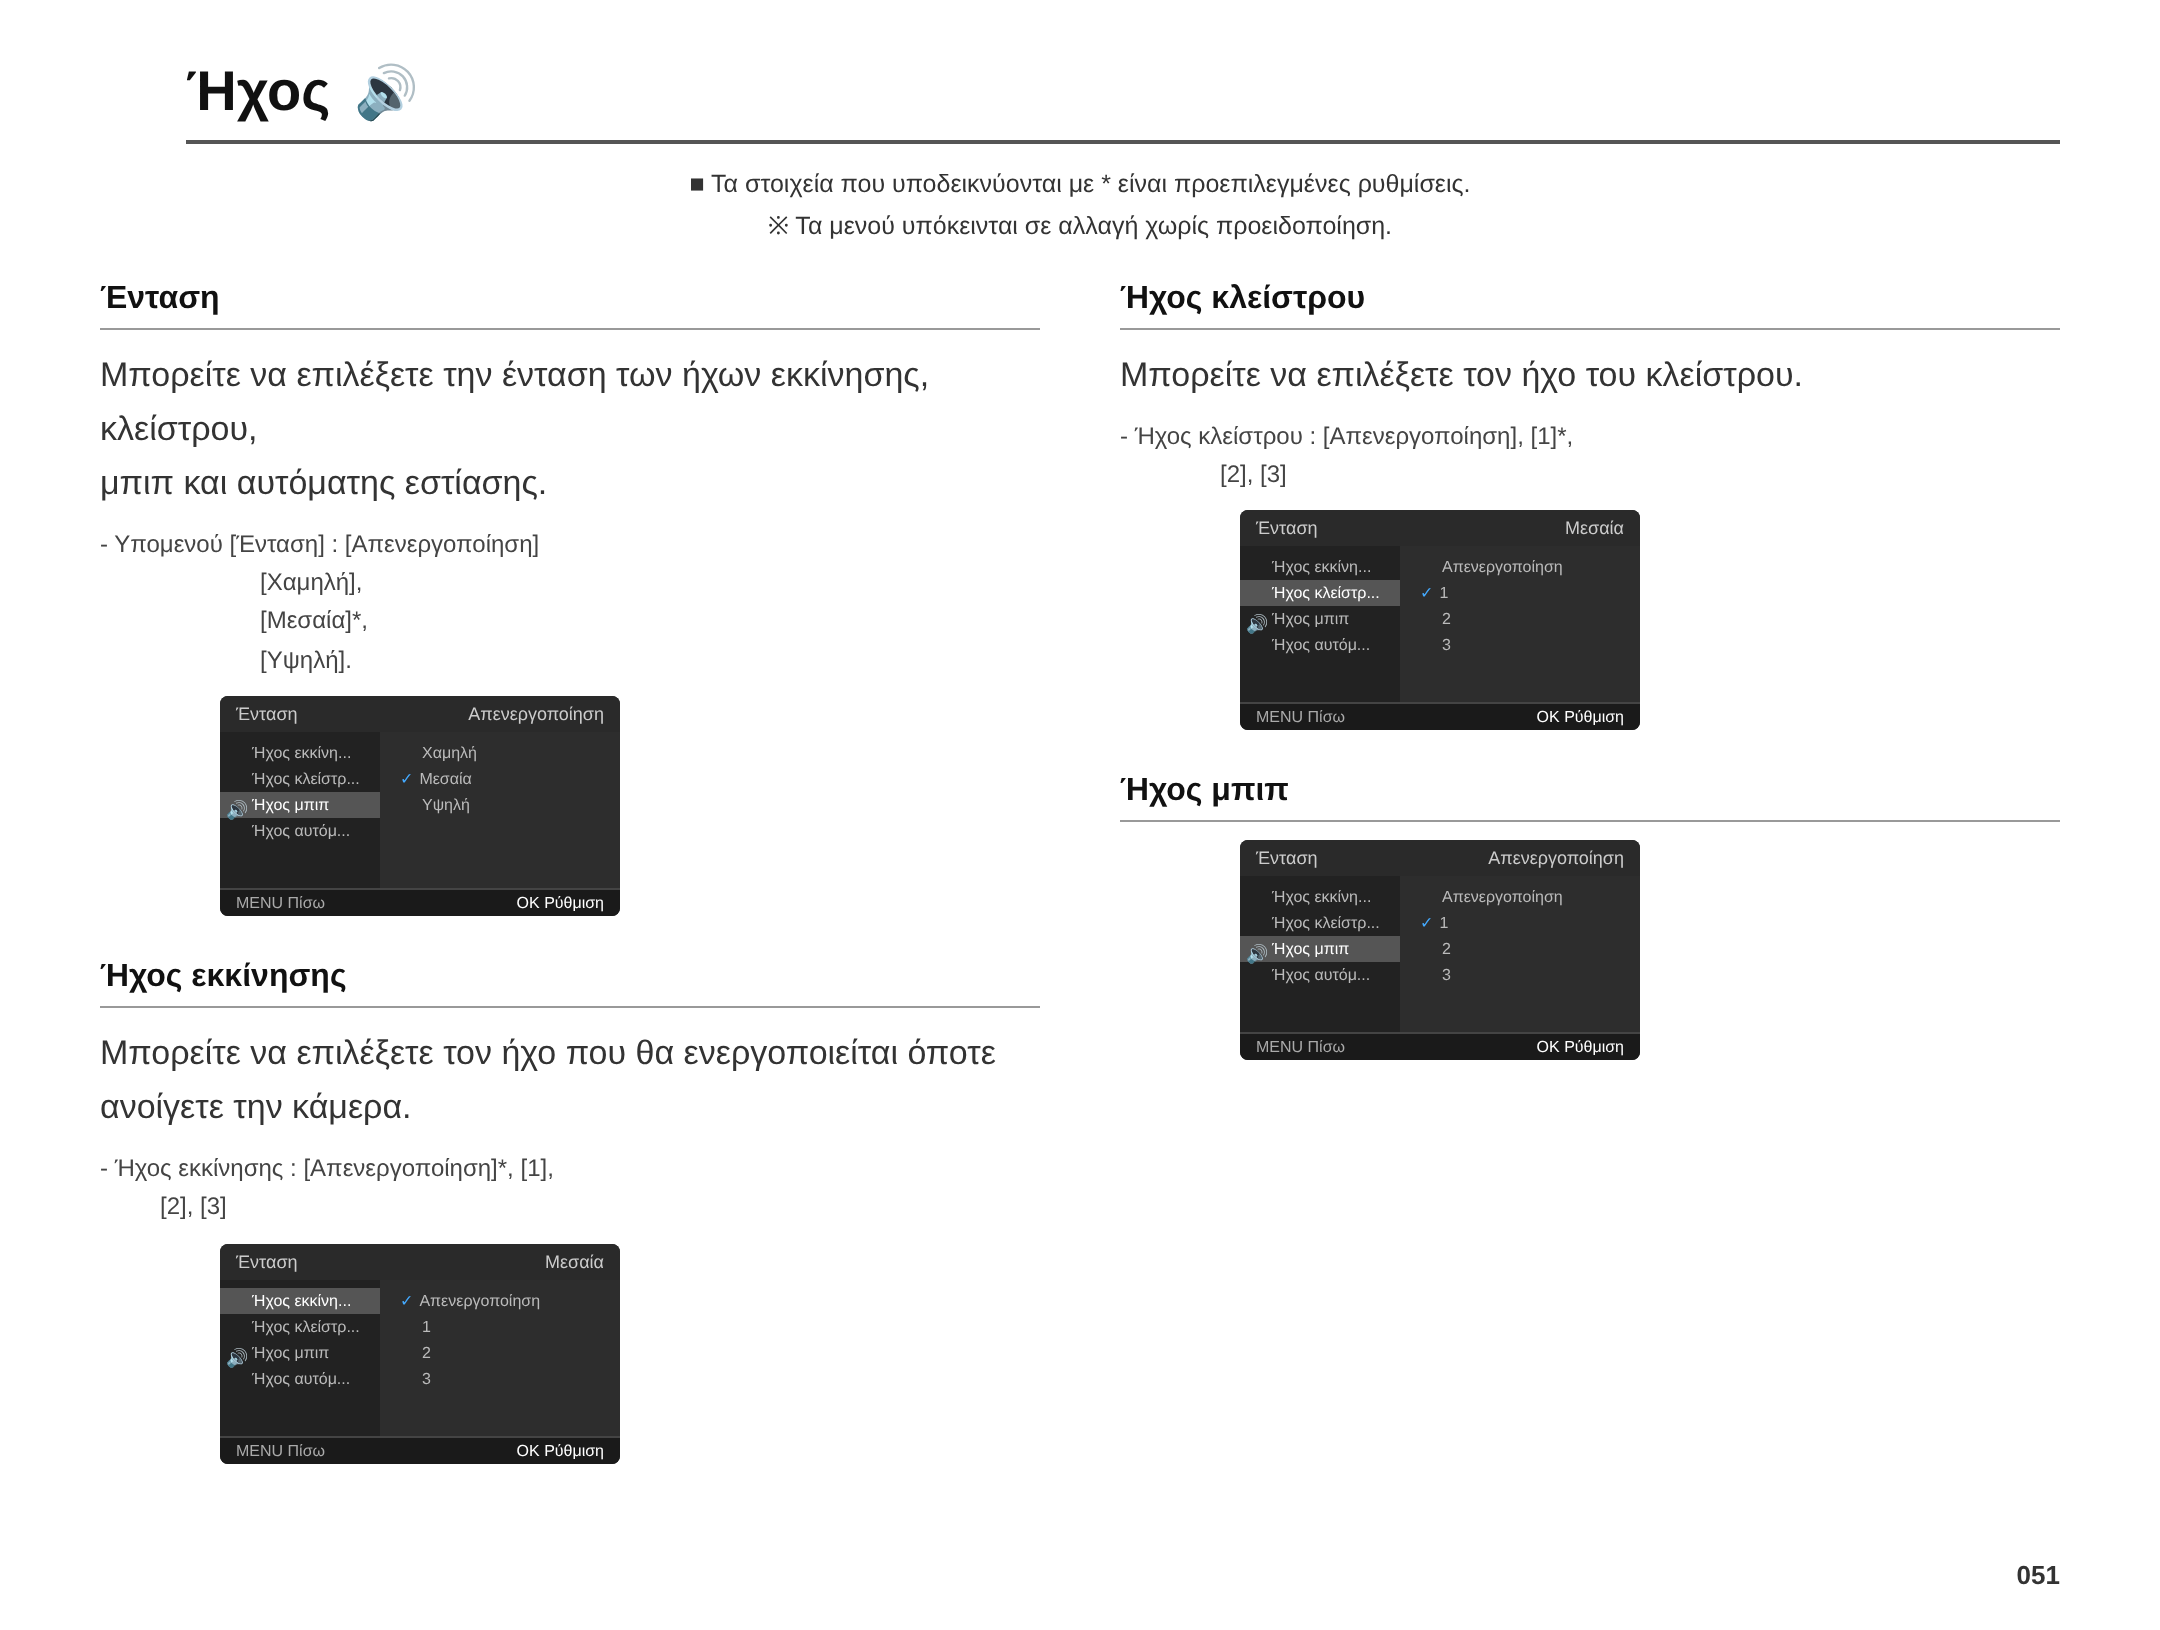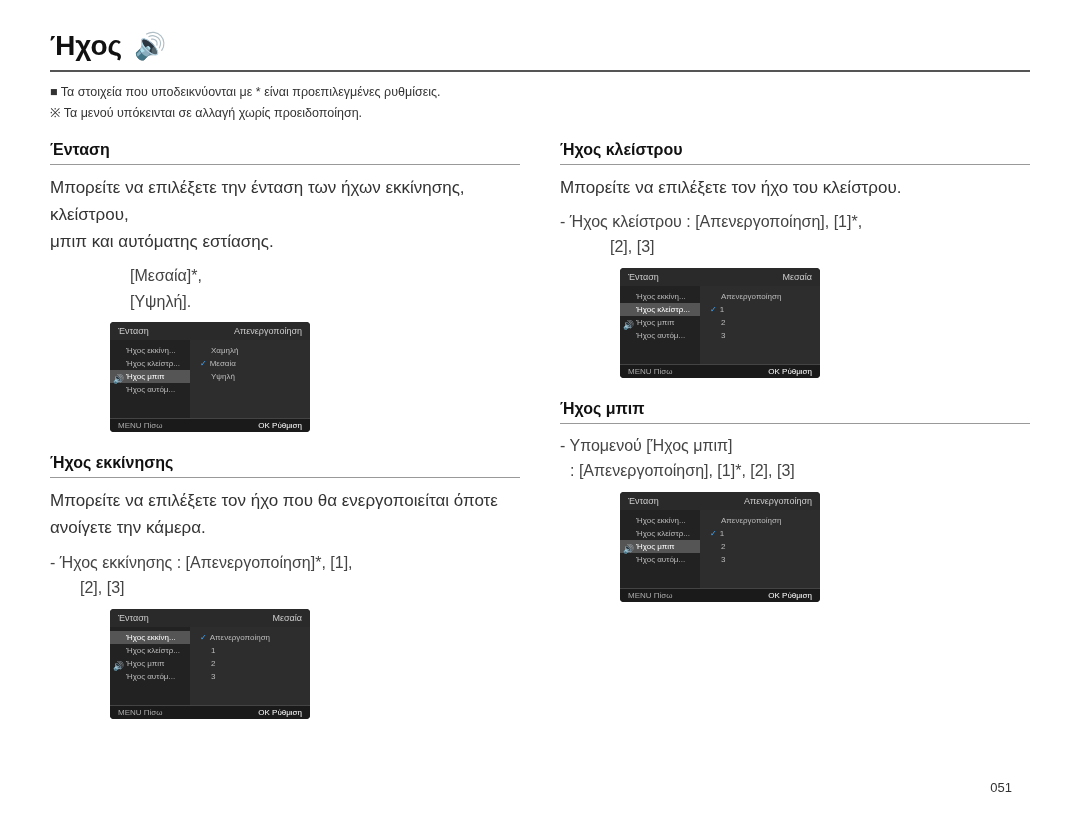--- a/index.html
+++ b/index.html
@@ -22,38 +22,40 @@
     }
 
     
     .page-header {
       display: flex;
       align-items: center;
       gap: 12px;
       margin-bottom: 6px;
       border-bottom: 2px solid #555;
       padding-bottom: 8px;
+      margin-left: 43px;
     }
     .page-title {
       font-size: 28px;
       font-weight: bold;
       color: #111;
     }
     .speaker-icon {
       font-size: 26px;
       color: #111;
     }
 
     
     .intro-section {
       margin-top: 10px;
       margin-bottom: 16px;
       font-size: 12.5px;
       line-height: 1.7;
       color: #333;
+      text-align: center;
     }
     .intro-section p { margin: 0; }
 
     
     .two-col {
       display: flex;
       gap: 40px;
     }
     .col-left {
       flex: 1;
@@ -74,21 +76,21 @@
       padding-bottom: 5px;
       margin-bottom: 9px;
     }
     .section-body {
       font-size: 17px;
       line-height: 1.6;
       color: #333;
       margin-bottom: 8px;
     }
     .section-note {
-      font-size: 16px;
+      font-size: 12px;
       color: #444;
       margin-top: 6px;
       line-height: 1.6;
     }
 
     
     .camera-ui {
       width: 200px;
       height: 110px;
       background: #1a1a1a;
@@ -178,23 +180,23 @@
     }
 
     .left-panel-with-icon {
       position: relative;
     }
 
     
     .page-number {
       position: absolute;
       bottom: 20px;
-      right: 68px;
+      right: 50px;
       font-size: 13px;
-      font-weight: normal;
+      font-weight: bold;
       color: #333;
     }
   </style>
 </head>
 <body>
 
 <div class="page">
 
   <div class="page-header">
     <span class="page-title">Ήχος</span>
@@ -207,20 +209,22 @@
   </div>
 
   <div class="two-col">
 
     <div class="col-left">
 
       <div class="section">
         <div class="section-title">Ένταση</div>
         <div class="section-body">Μπορείτε να επιλέξετε την ένταση των ήχων εκκίνησης, κλείστρου,<br>μπιπ και αυτόματης εστίασης.</div>
         <div class="section-note">
+          <div>- Υπομενού [Ένταση] : [Απενεργοποίηση]</div>
+          <div style="padding-left:80px">[Χαμηλή],</div>
           <div style="padding-left:80px">[Μεσαία]*,</div>
           <div style="padding-left:80px">[Υψηλή].</div>
         </div>
 
         <div class="camera-ui">
           <div class="camera-ui-header">
             <span>Ένταση</span>
             <span>Απενεργοποίηση</span>
           </div>
           <div class="camera-ui-content">
@@ -313,24 +317,20 @@
           </div>
           <div class="camera-ui-footer">
             <span>MENU Πίσω</span>
             <span class="btn-label">OK Ρύθμιση</span>
           </div>
         </div>
       </div>
 
       <div class="section">
         <div class="section-title">Ήχος μπιπ</div>
-        <div class="section-note">
-          <div>- Υπομενού [Ήχος μπιπ]</div>
-          <div style="padding-left:10px">: [Απενεργοποίηση], [1]*, [2], [3]</div>
-        </div>
 
         <div class="camera-ui">
           <div class="camera-ui-header">
             <span>Ένταση</span>
             <span>Απενεργοποίηση</span>
           </div>
           <div class="camera-ui-content">
             <div class="camera-ui-left-panel left-panel-with-icon">
               <span class="speaker-small">🔊</span>
               <div class="cam-menu-item" style="padding-left:16px">Ήχος εκκίνη...</div>

